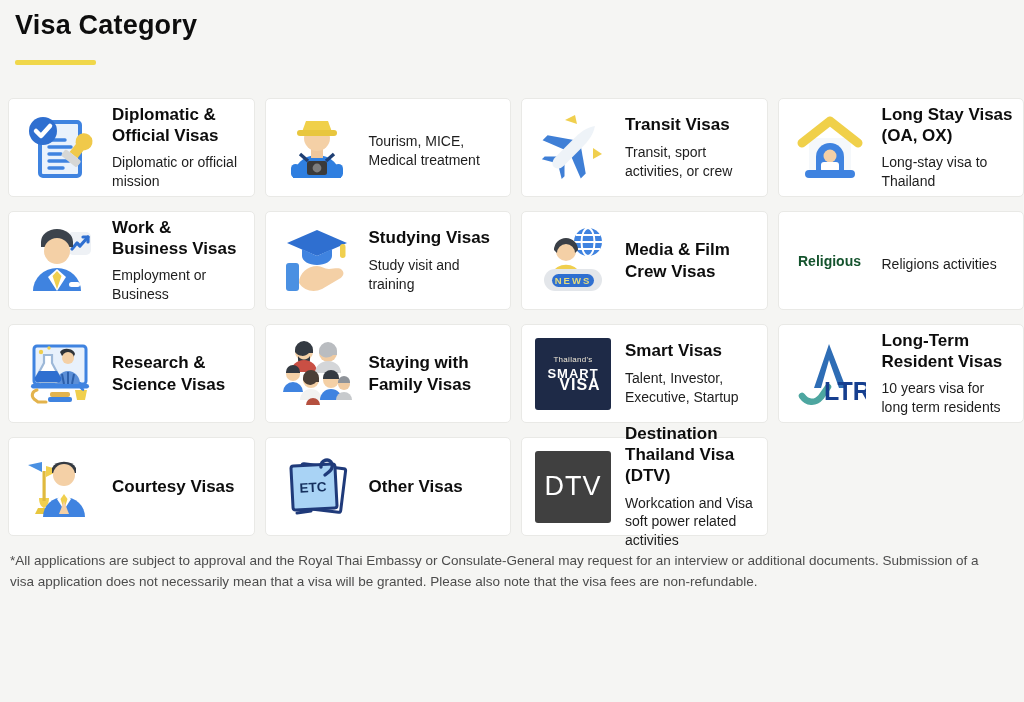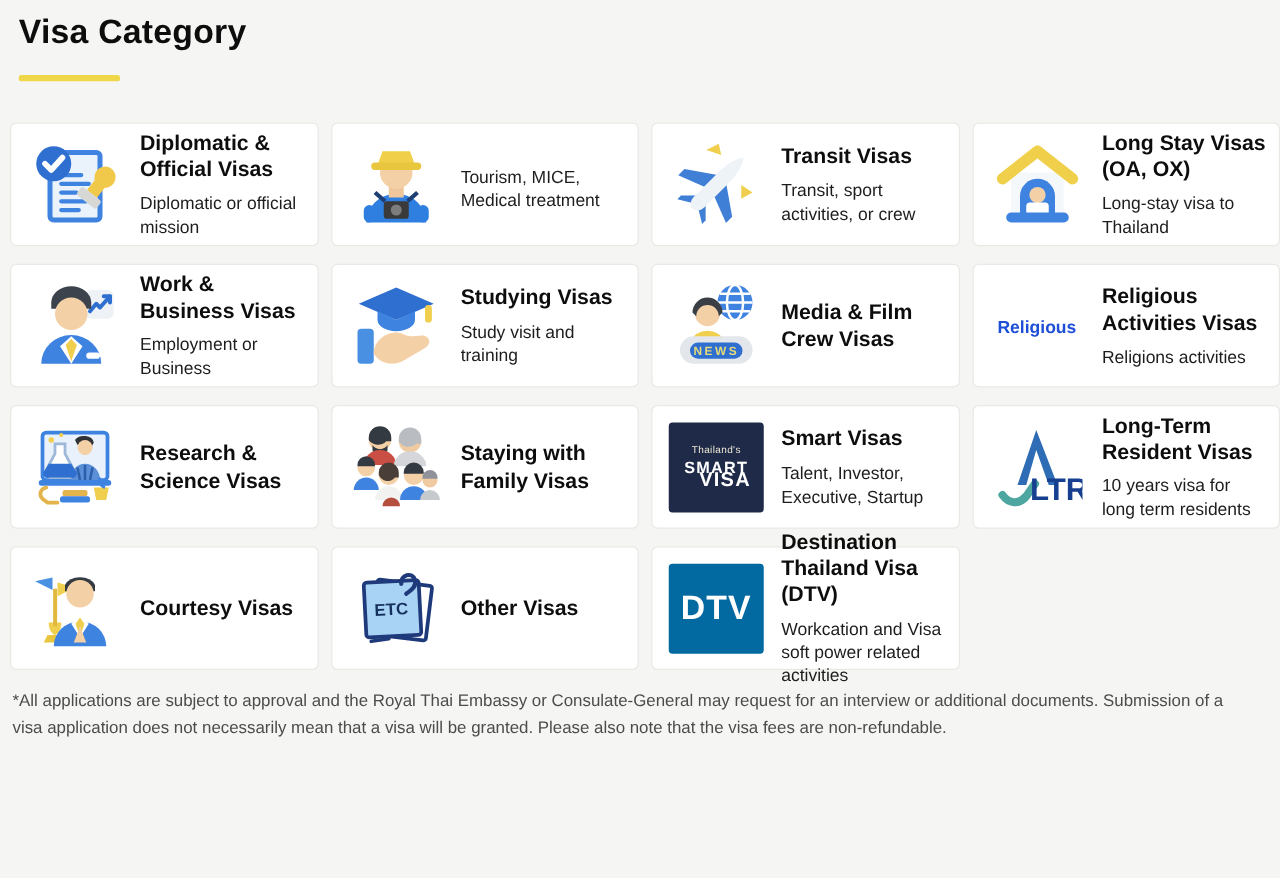--- a/index.html
+++ b/index.html
@@ -9,23 +9,23 @@
   .page-title{font-size:27px;font-weight:700;letter-spacing:.2px;color:#0d0d0d}
   .accent-bar{width:81px;height:5px;background:#f0d74a;border-radius:2px;margin-top:19px}
   .grid{display:grid;grid-template-columns:repeat(4,1fr);gap:14px 10px;padding:0 0 0 8px;margin-top:33px}
   .card{background:#fff;border:1px solid #e9e9e6;border-radius:5px;height:99px;display:flex;align-items:center;padding:0 10px 0 13px;cursor:pointer}
   .icon-box{width:76px;height:84px;flex:0 0 76px;display:flex;align-items:center;justify-content:center;margin-right:14px}
   .txt{min-width:0}
   .card-title{font-size:17px;font-weight:700;line-height:1.25;color:#0d0d0d}
   .card-sub{font-size:14px;line-height:1.35;color:#1d1d1d;margin-top:7px}
   .card-sub:empty{display:none}
   .footer{padding:14px 12px 0 10px;font-size:13.5px;line-height:1.58;color:#4c4c4c;max-width:1012px}
-  .relig-label{font-size:14px;font-weight:600;color:#1d4ed8}
+  .relig-label{font-size:14px;font-weight:600;color:#14532d}
   .logo-sq{width:92px;height:72px;border-radius:3px;display:flex;flex-direction:column;align-items:center;justify-content:center;color:#fff}
-  .dtv{background:#0369a1;font-size:27px;font-weight:700;letter-spacing:1px}
+  .dtv{background:#404040;font-size:27px;font-weight:400;letter-spacing:1px}
   .smart{background:#1e2a47}
   .smart .t1{font-size:8px;color:#efe8d6;margin-bottom:4px;letter-spacing:.3px}
   .smart .t2{font-size:13px;font-weight:700;letter-spacing:1px;line-height:.95}
   .smart .t3{font-size:16px;font-weight:700;letter-spacing:1px;line-height:.95;margin-left:14px;margin-top:-3px}
   svg{display:block}
   svg text{font-family:"Liberation Sans",sans-serif}
 </style>
 </head>
 <body>
 
@@ -176,21 +176,20 @@
     <div class="txt">
       <div class="card-title">Media &amp; Film Crew Visas</div>
     </div>
   </div>
 
   <div class="card">
     <div class="icon-box">
       <span class="relig-label">Religious</span>
     </div>
     <div class="txt">
-      <div class="card-title">Religious Activities Visas</div>
       <div class="card-sub">Religions activities</div>
     </div>
   </div>
 
   <div class="card">
     <div class="icon-box">
       <svg width="72" height="72" viewBox="0 0 72 72">
         <rect x="10" y="8" width="52" height="38" rx="3" fill="#e8f1fc" stroke="#3f83e0" stroke-width="3"></rect>
         <path d="M36 14 a8 6 0 0 1 15 2 l-2 4 a7 7 0 0 0 -11 -2 z" fill="#2f3338"></path>
         <circle cx="44" cy="20" r="6" fill="#f4d0a6"></circle>

